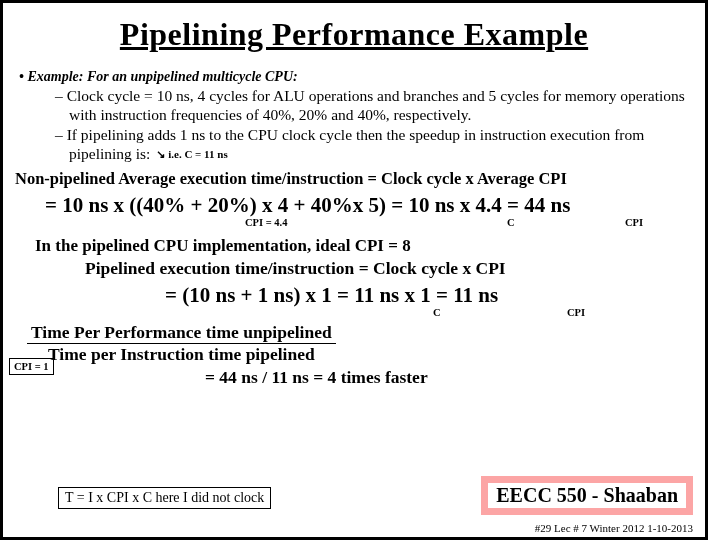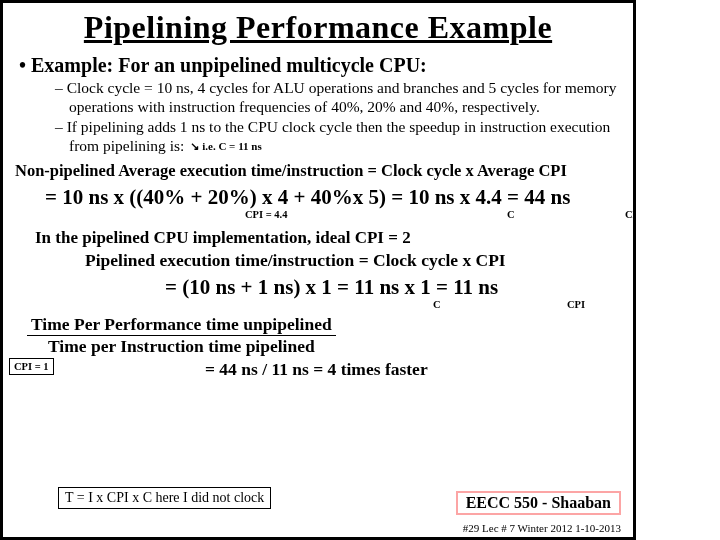--- a/index.html
+++ b/index.html
@@ -2,41 +2,42 @@
 <html><head>
 <meta charset="utf-8">
 <style>
   body {
     margin: 0;
     padding: 0;
     font-family: "Times New Roman", serif;
     background: #fff;
   }
   .slide {
-    width: 636px;
+    width: 708px;
     height: 540px;
     box-sizing: border-box;
     border: 3px solid #000;
     position: relative;
-    padding: 6px 12px 0 12px;
+    padding: 13px 12px 0 12px;
     overflow: hidden;
   }
   .title {
     font-size: 32px;
     font-weight: bold;
     text-align: center;
     text-decoration: underline;
     margin: 0 0 6px 0;
     letter-spacing: 0.5px;
   }
   .lvl1 {
-    font-size: 20px;
+    font-size: 14px;
     font-weight: bold;
-    margin: 8px 0 2px 18px;
+    margin: 16px 0 2px 18px;
     text-indent: -14px;
+    font-style: italic;
   }
   .lvl1::before { content: "•  "; }
   .lvl2 {
     font-size: 15.5px;
     margin: 0 2px 2px 54px;
     text-indent: -14px;
     line-height: 1.2;
   }
   .lvl2::before { content: "–  "; }
   .arrow-note {
@@ -101,22 +102,22 @@
     left: 55px;
     bottom: 28px;
     border: 1px solid #000;
     font-size: 14px;
     padding: 2px 6px;
   }
   .course-box {
     position: absolute;
     right: 12px;
     bottom: 22px;
-    border: 2px solid #fca5a5;
-    font-size: 16px;
+    border: 7px solid #fca5a5;
+    font-size: 20px;
     font-weight: bold;
     padding: 1px 8px;
     background: #fff;
   }
   .footer {
     position: absolute;
     right: 12px;
     bottom: 3px;
     font-size: 11px;
     font-weight: normal;
@@ -138,21 +139,21 @@
 
   <div class="line-a">Non-pipelined Average execution time/instruction =  Clock cycle  x Average CPI</div>
 
   <div class="eq-row">
     <span class="eq-main">= 10 ns x ((40% + 20%) x 4 + 40%x 5) =  10 ns    x 4.4 = 44 ns</span>
     <span class="subnote" style="left:200px; top:24px;">CPI = 4.4</span>
     <span class="subnote" style="left:462px; top:24px;">C</span>
     <span class="subnote" style="left:580px; top:24px;">CPI</span>
   </div>
 
-  <div class="line-ideal">In the pipelined CPU implementation, ideal CPI = 2</div>
+  <div class="line-ideal">In the pipelined CPU implementation, ideal CPI = 8</div>
 
   <div class="cpi-box">CPI = 1</div>
 
   <div class="line-pipe">Pipelined execution time/instruction =  Clock cycle  x  CPI</div>
 
   <div class="eq-row" style="margin-left:150px;">
     <span class="eq-main">= (10 ns + 1 ns) x 1  =    11 ns       x        1  = 11 ns</span>
     <span class="subnote" style="left:268px; top:24px;">C</span>
     <span class="subnote" style="left:402px; top:24px;">CPI</span>
   </div>

